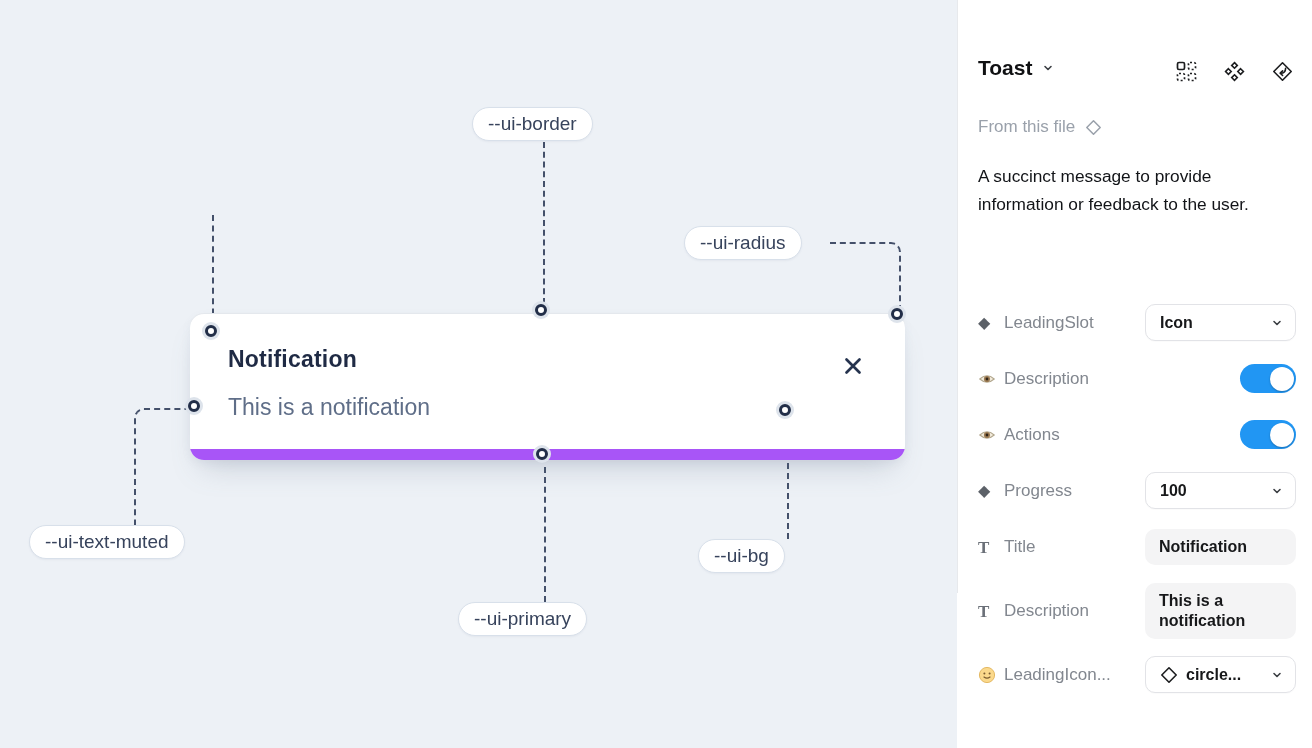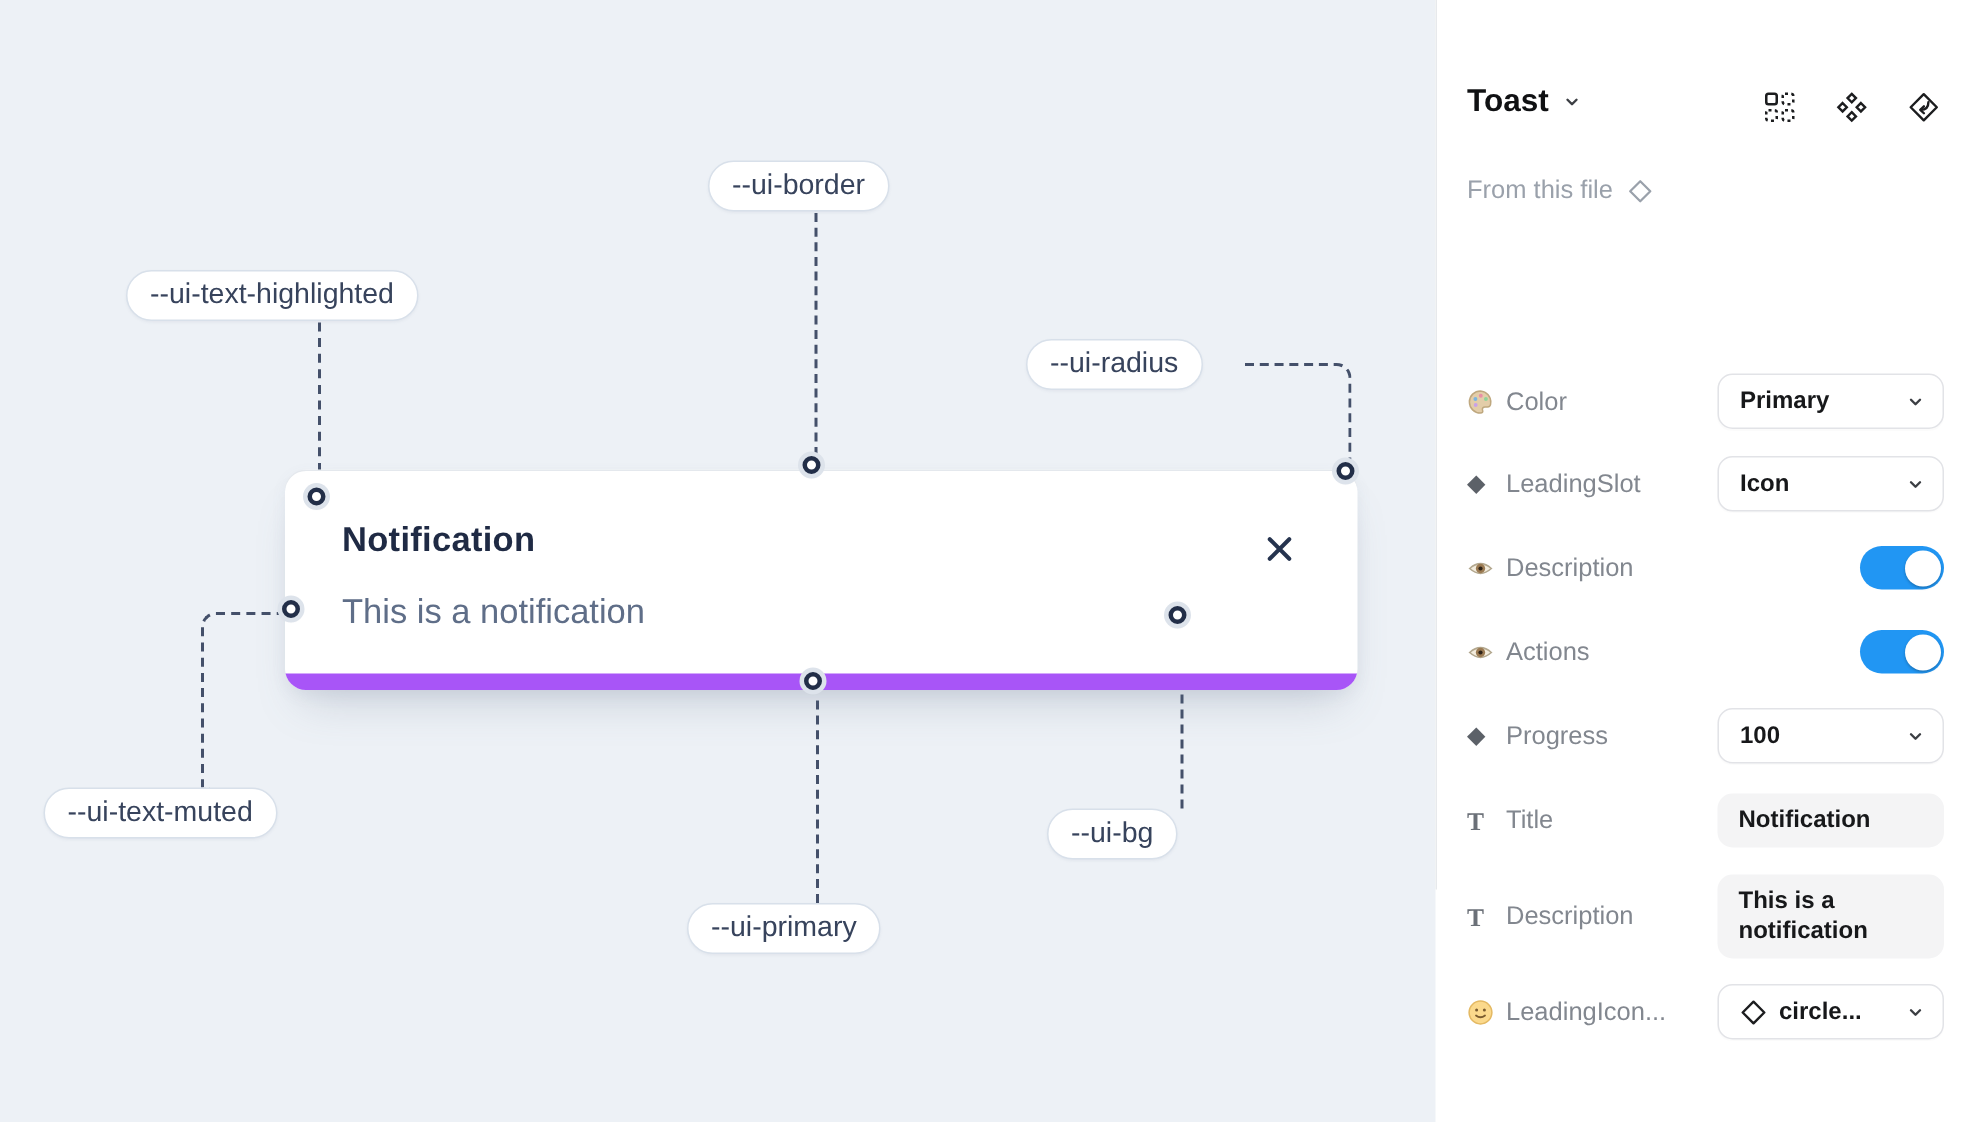--- a/index.html
+++ b/index.html
@@ -110,21 +110,20 @@
     <div class="toast-title">Notification</div>
     <div class="toast-desc">This is a notification</div>
     <div class="toast-close">
       <svg viewBox="0 0 22 22" width="22" height="22">
           <path d="M4.5 4.5 L17.5 17.5 M17.5 4.5 L4.5 17.5" stroke="#25334e" stroke-width="2.7" stroke-linecap="round"></path>
         </svg>
     </div>
     <div class="toast-progress"></div>
   </div>
 
-  <div class="pill pill-text-highlighted">--ui-text-highlighted</div>
   <div class="pill pill-border">--ui-border</div>
   <div class="pill pill-text-muted">--ui-text-muted</div>
   <div class="pill pill-radius">--ui-radius</div>
   <div class="pill pill-primary">--ui-primary</div>
   <div class="pill pill-bg">--ui-bg</div>
 
   <div class="node node-text-highlighted"></div>
   <div class="node node-border"></div>
   <div class="node node-radius"></div>
   <div class="node node-text-muted"></div>
@@ -165,41 +164,22 @@
     </svg>
   </div>
 
   <div class="from-file">
     <span>From this file</span>
     <svg width="17" height="17" viewBox="0 0 17 17">
       <path d="M8.5 1.8 L15.2 8.5 L8.5 15.2 L1.8 8.5 Z" fill="none" stroke="#9aa1ab" stroke-width="1.5" stroke-linejoin="round"></path>
     </svg>
   </div>
 
-
-  <div class="prop-row row-0">
-    <span class="prop-label">
-      <span class="glyph">
-        <svg viewBox="0 0 18 18" width="18" height="18">
-            <path d="M9 1.6 a7.4 7.4 0 1 0 0 14.8 c1.3 0 1.8-.8 1.4-1.8 c-.5-1.2.2-2.3 1.6-2.3 h1.6 c1.5 0 2.2-1 2.2-2.7 A7.4 7.4 0 0 0 9 1.6 Z" fill="#e3cda9" stroke="#bfa87f" stroke-width="1"></path>
-            <circle cx="5.6" cy="7" r="1.3" fill="#7ab5e0"></circle>
-            <circle cx="9.2" cy="4.8" r="1.3" fill="#e98fa6"></circle>
-            <circle cx="12.6" cy="7" r="1.3" fill="#8fd49a"></circle>
-            <circle cx="5.8" cy="11" r="1.3" fill="#c9a1e8"></circle>
-          </svg>
-      </span>
-      <span>Color</span>
-    </span>
-    <div class="control select">
-      <span class="select-value">Primary</span>
-      <svg class="chev" viewBox="0 0 12 12">
-          <path d="M3 4.5 L6 7.5 L9 4.5" fill="none" stroke="#3c3f44" stroke-width="1.6" stroke-linecap="round" stroke-linejoin="round"></path>
-        </svg>
-    </div>
-  </div>
+  <p class="panel-desc">A succinct message to provide information or feedback to the user.</p>
+
 
   <div class="prop-row row-1">
     <span class="prop-label">
       <span class="glyph diamond-glyph">◆</span>
       <span>LeadingSlot</span>
     </span>
     <div class="control select">
       <span class="select-value">Icon</span>
       <svg class="chev" viewBox="0 0 12 12">
           <path d="M3 4.5 L6 7.5 L9 4.5" fill="none" stroke="#3c3f44" stroke-width="1.6" stroke-linecap="round" stroke-linejoin="round"></path>

